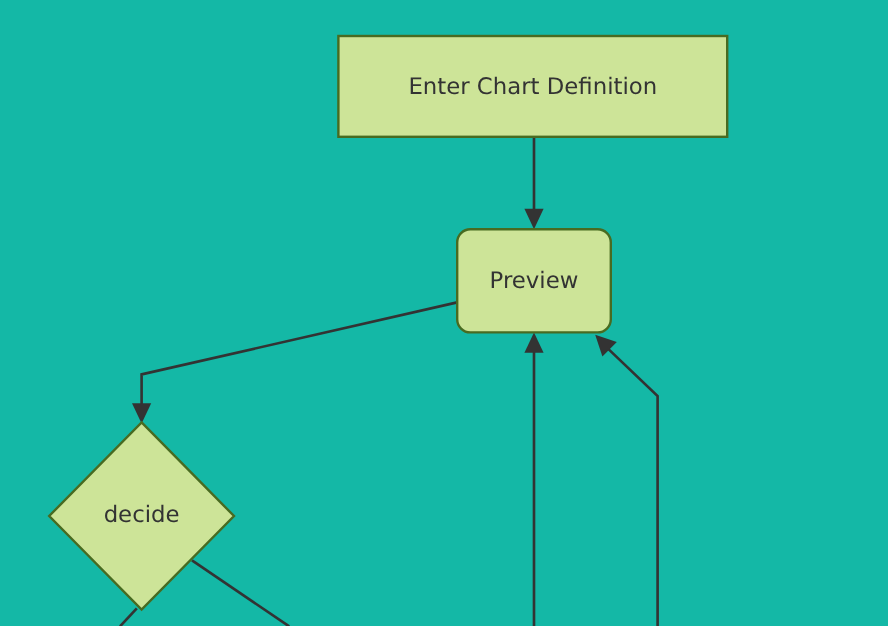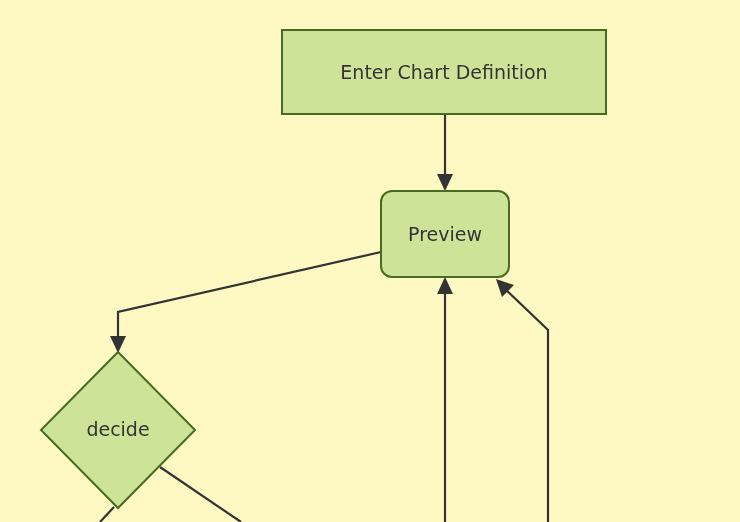--- a/index.html
+++ b/index.html
@@ -7,21 +7,21 @@
     padding: 0;
     background: #ffffff;
   }
   body {
     font-family: "DejaVu Sans", sans-serif;
   }
   #canvas {
     position: relative;
     width: 740px;
     height: 522px;
-    background: #fef9c3;
+    background: #14b8a6;
     overflow: hidden;
   }
   #flow-svg {
     position: absolute;
     top: 0;
     left: 0;
     width: 740px;
     height: 522px;
   }
   .node-label {

